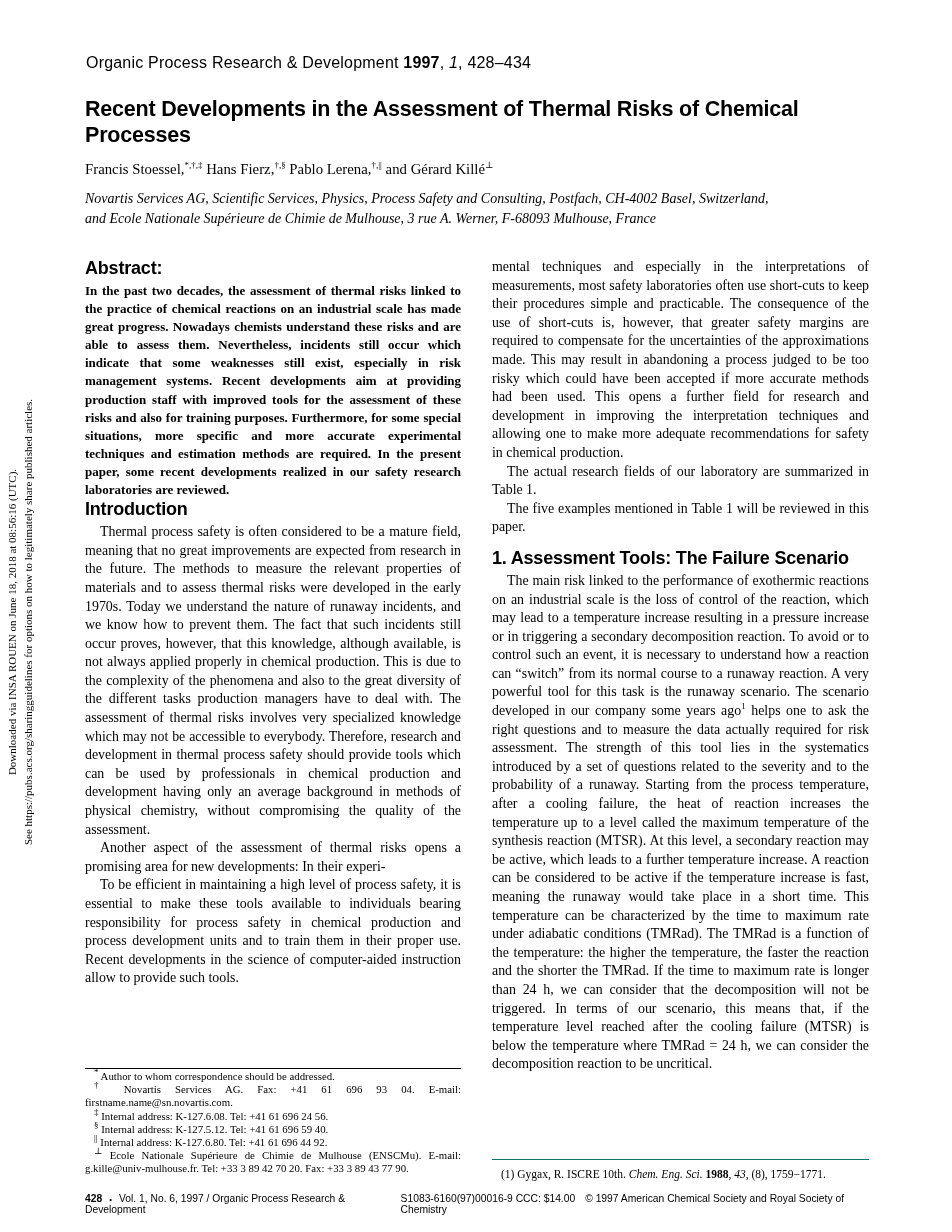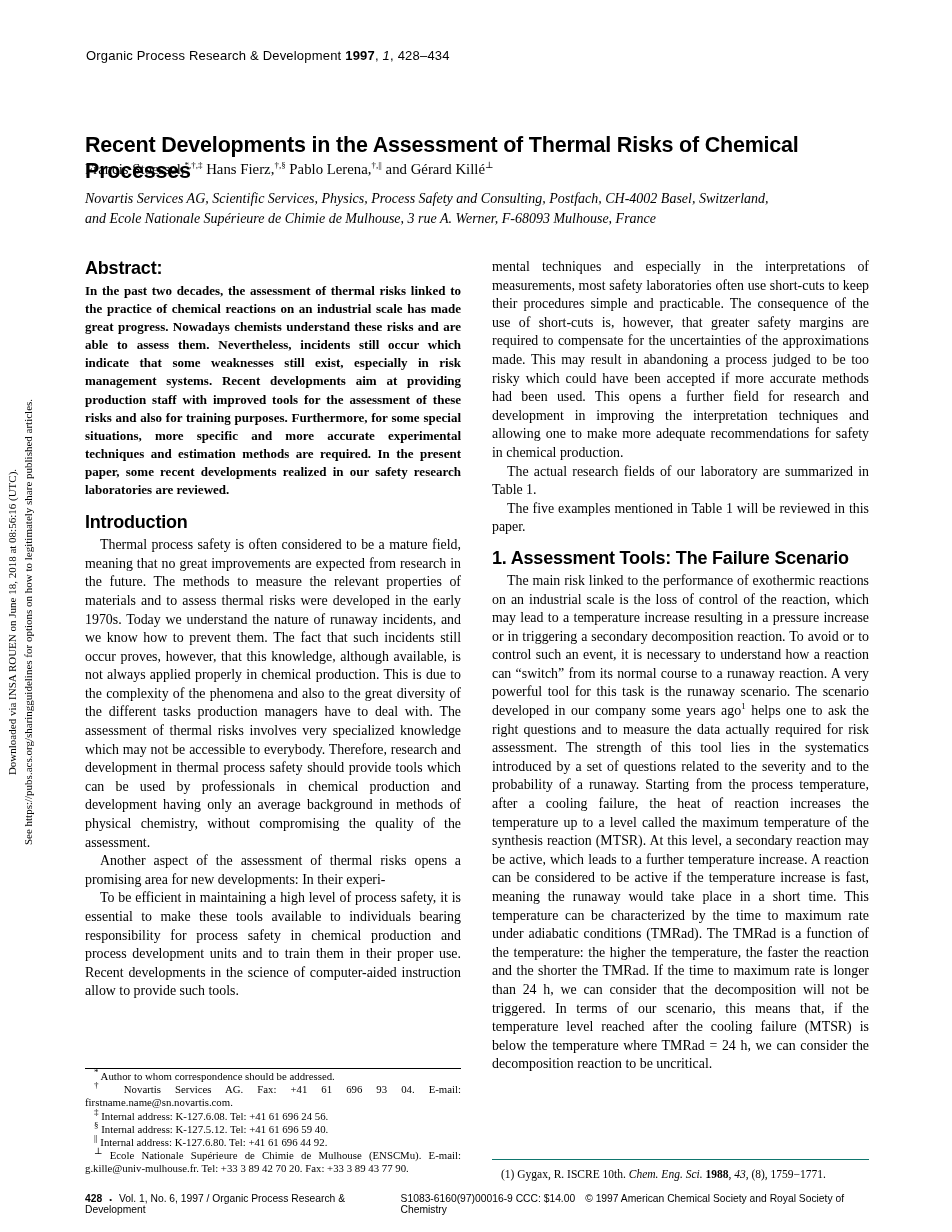--- a/index.html
+++ b/index.html
@@ -24,35 +24,34 @@
     transform: rotate(-90deg);
     transform-origin: 0 0;
     font-size: 11px;
     line-height: 16px;
     text-align: center;
     white-space: nowrap;
   }
 
   .journal-line {
     position: absolute;
-    left: 86px; top: 48px;
+    left: 86px; top: 54px;
     font-family: "Liberation Sans", "DejaVu Sans", sans-serif;
-    font-size: 13px;
+    font-size: 16px;
     letter-spacing: 0.2px;
   }
 
   .title {
     position: absolute;
     left: 85px; top: 96px;
     font-family: "Liberation Sans", "DejaVu Sans", sans-serif;
     font-weight: bold;
     font-size: 21.5px;
     line-height: 26px;
     letter-spacing: -0.2px;
-    margin-top: 36px;
   }
 
   .authors {
     position: absolute;
     left: 85px; top: 161px;
     font-size: 14.8px;
   }
   .authors sup, .fn sup, .body-sup { font-size: 9px; line-height: 0; }
 
   .affiliation {
@@ -66,21 +65,21 @@
   .col-left  { position: absolute; left: 85px;  top: 258px; width: 376px; }
   .col-right { position: absolute; left: 492px; top: 258px; width: 377px; }
 
   .sec-head {
     font-family: "Liberation Sans", "DejaVu Sans", sans-serif;
     font-weight: bold;
     font-size: 18px;
     letter-spacing: -0.2px;
     margin: 0 0 3px 0;
   }
-  .intro-head { margin-top: 13px; }
+  .intro-head { margin-top: 0; }
   .s1-head { margin-top: 11px; }
 
   .abstract-text {
     font-weight: bold;
     font-size: 13px;
     line-height: 18.1px;
     text-align: justify;
     margin: 0;
   }
 

